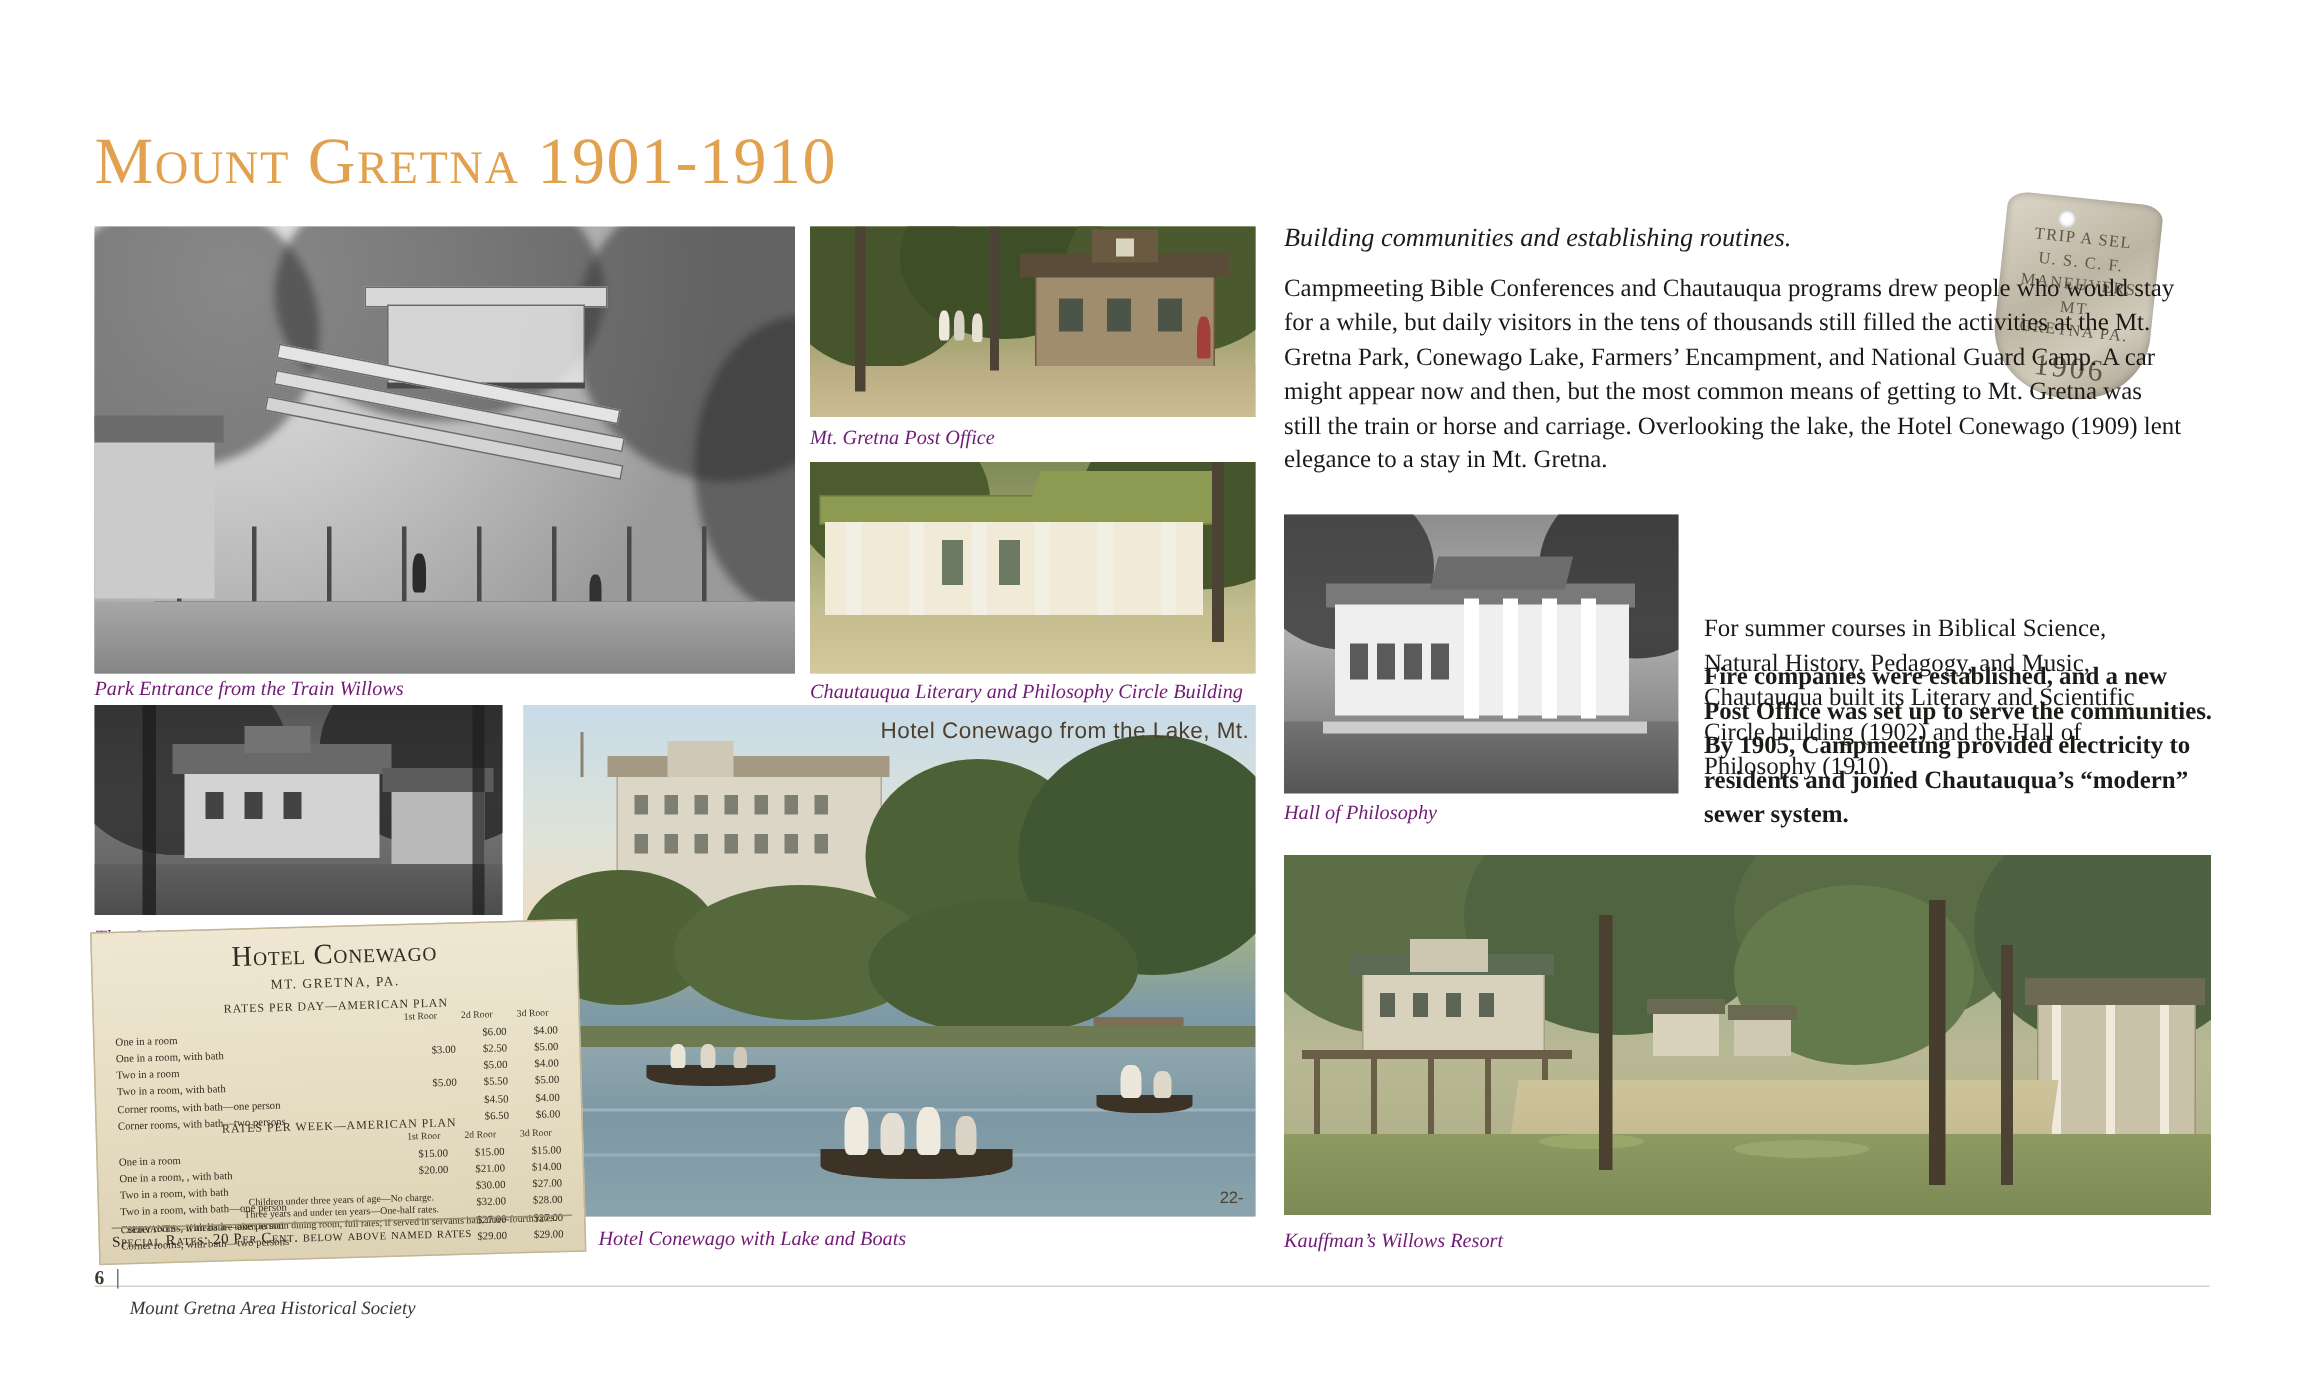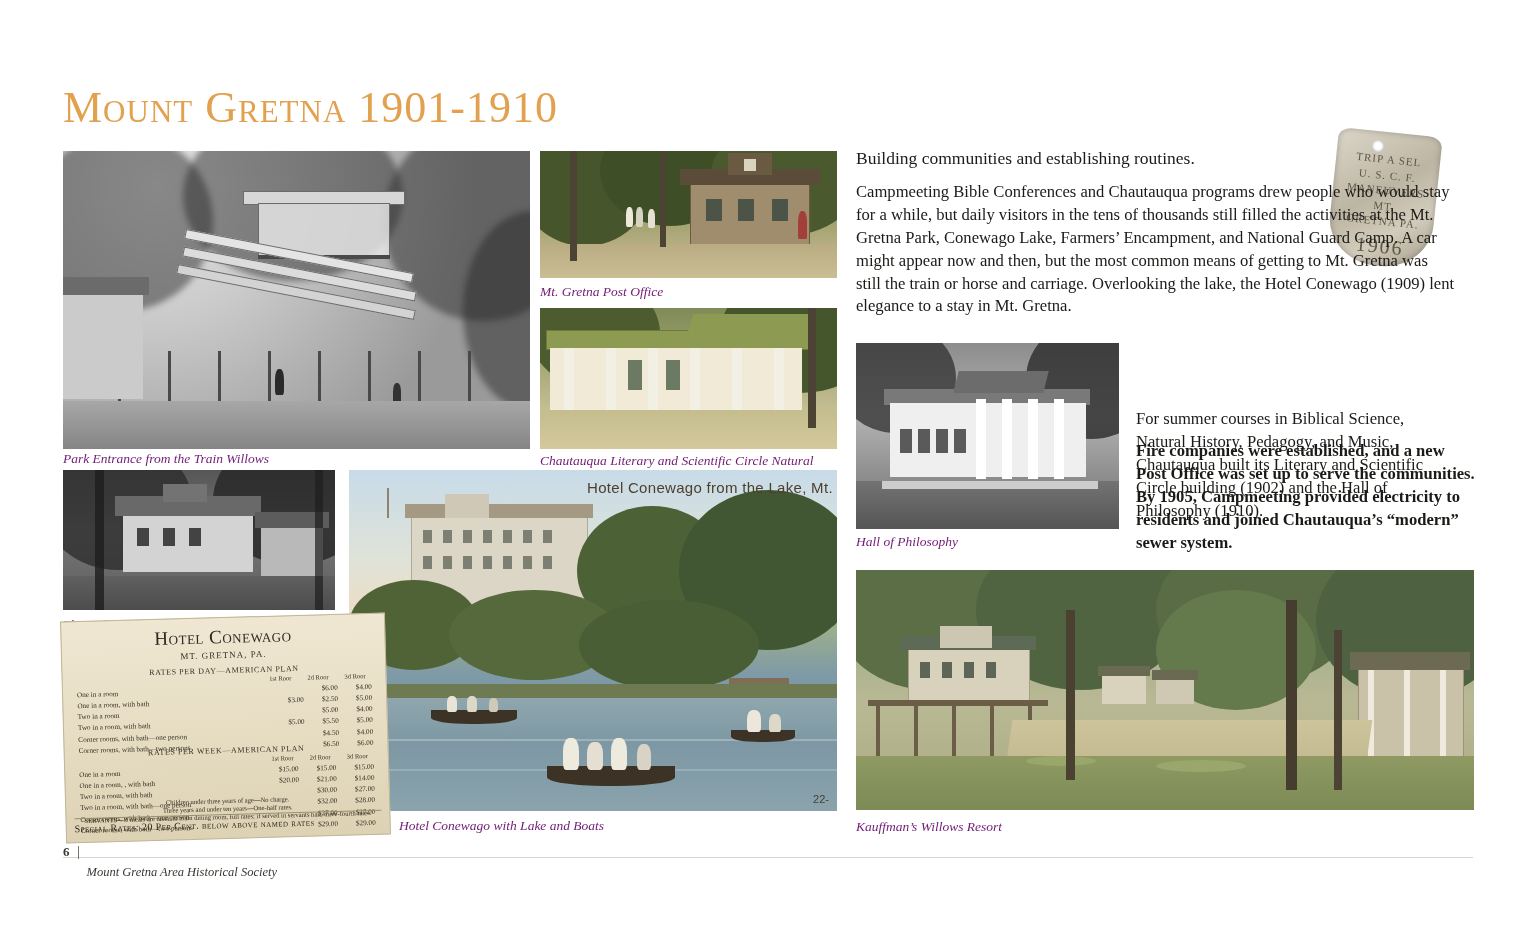--- a/index.html
+++ b/index.html
@@ -99,20 +99,21 @@
   
   #photo-badge {
     left: 1324px; top: 126px; width: 124px; height: 152px;
     background: transparent;
   }
 
   
   .intro-line {
     position: absolute;
     left: 856px; top: 148px; width: 600px;
+    font-style: italic;
     font-size: 17.5px;
     color: #1d1b18;
   }
   .body-text {
     position: absolute;
     font-size: 16.6px;
     line-height: 1.38;
     color: #1b1a17;
     text-align: left;
   }
@@ -311,21 +312,21 @@
       <div class="col" style="left:108px;top:40px;width:10px;height:62px;"></div>
       <div class="col" style="left:150px;top:40px;width:10px;height:62px;"></div>
       <div class="col" style="left:192px;top:40px;width:10px;height:62px;"></div>
       <div class="col" style="left:234px;top:40px;width:10px;height:62px;"></div>
       <div class="win" style="left:88px;top:52px;width:14px;height:30px;background:#6d7a63;"></div>
       <div class="win" style="left:126px;top:52px;width:14px;height:30px;background:#6d7a63;"></div>
       <div class="ground" style="height:38px;background:linear-gradient(180deg,#c6bd8e,#d3c99d);"></div>
       <div class="trunk" style="left:268px;top:0;width:8px;height:120px;"></div>
     </div>
   </div>
-  <div class="caption" style="left:540px; top:453px;">Chautauqua Literary and Scientific Circle Natural</div>
+  <div class="caption" style="left:540px; top:453px;">Chautauqua Literary and Philosophy Circle Building</div>
 
   <div class="photo bw" id="photo-gables">
     <div class="scene" style="background:linear-gradient(180deg,#4e5a44 0%, #6f7a5e 45%, #56614a 100%);">
       <div class="leaf" style="left:-20px;top:-30px;width:150px;height:130px;background:rgba(35,44,28,0.75);"></div>
       <div class="leaf" style="left:150px;top:-35px;width:160px;height:130px;background:rgba(30,40,25,0.8);"></div>
       <div class="bldg" style="left:60px;top:42px;width:130px;height:60px;background:#d7d3c4;"></div>
       <div class="roof" style="left:52px;top:26px;width:146px;height:20px;background:#6d6a58;"></div>
       <div class="roof" style="left:100px;top:14px;width:44px;height:18px;background:#77745f;"></div>
       <div class="win" style="left:74px;top:58px;width:12px;height:18px;background:#3f4538;"></div>
       <div class="win" style="left:100px;top:58px;width:12px;height:18px;background:#3f4538;"></div>

